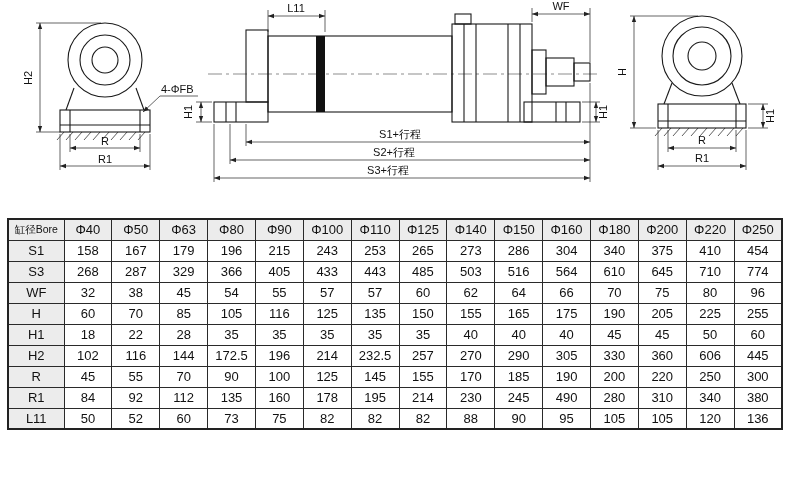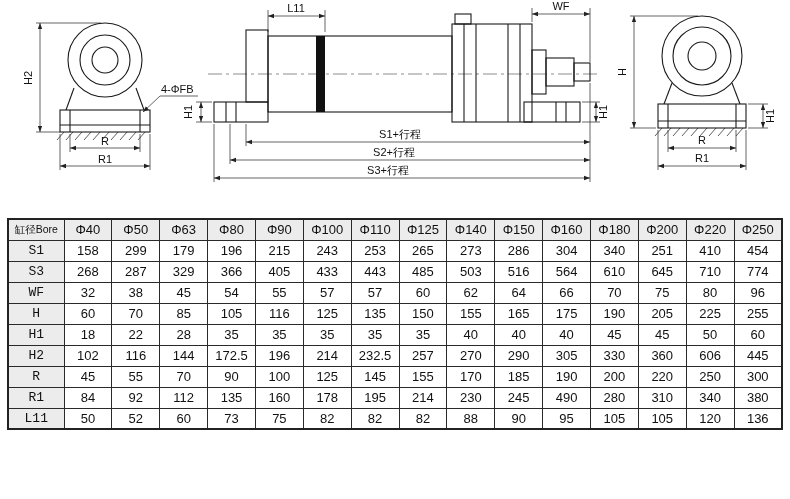--- a/index.html
+++ b/index.html
@@ -20,21 +20,21 @@
     vertical-align: middle;
     font-size: 13px;
     color: #111;
     font-weight: 400;
     height: 21px;
     padding: 1px 0;
     overflow: hidden;
     white-space: nowrap;
   }
   table.dim thead th { background: #ececec; }
-  table.dim tbody th { background: #ececec; font-family: Liberation Mono, monospace; }
+  table.dim tbody th { background: #ececec; }
   table.dim th.bore { font-size: 10.5px; width: 56px; }
 </style>
 </head>
 <body>
 
 <div class="page">
 
   <div class="drawing-area">
     <svg width="790" height="216" viewBox="0 0 790 216">
       <defs>
@@ -201,32 +201,32 @@
           <th>Φ180</th>
           <th>Φ200</th>
           <th>Φ220</th>
           <th>Φ250</th>
         </tr>
     </thead>
     <tbody>
         <tr>
           <th>S1</th>
           <td>158</td>
-          <td>299</td>
+          <td>167</td>
           <td>179</td>
           <td>196</td>
           <td>215</td>
           <td>243</td>
           <td>253</td>
           <td>265</td>
           <td>273</td>
           <td>286</td>
           <td>304</td>
           <td>340</td>
-          <td>251</td>
+          <td>375</td>
           <td>410</td>
           <td>454</td>
         </tr>
         <tr>
           <th>S3</th>
           <td>268</td>
           <td>287</td>
           <td>329</td>
           <td>366</td>
           <td>405</td>

